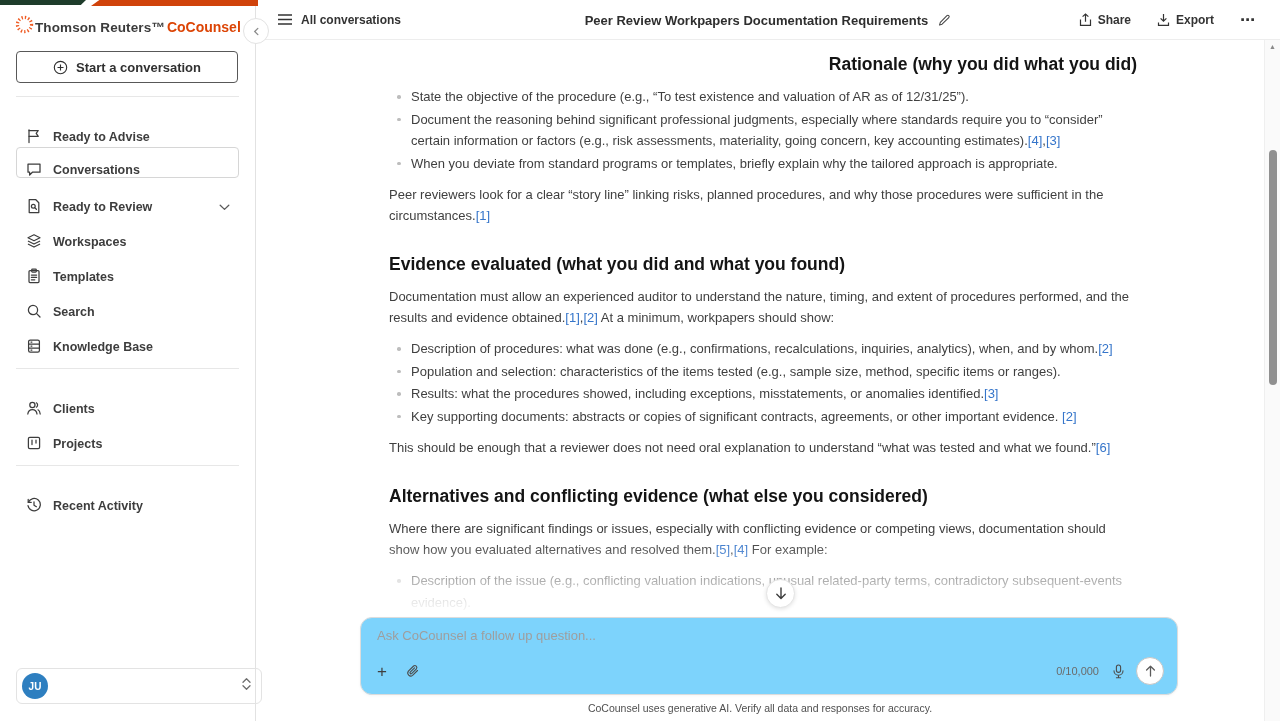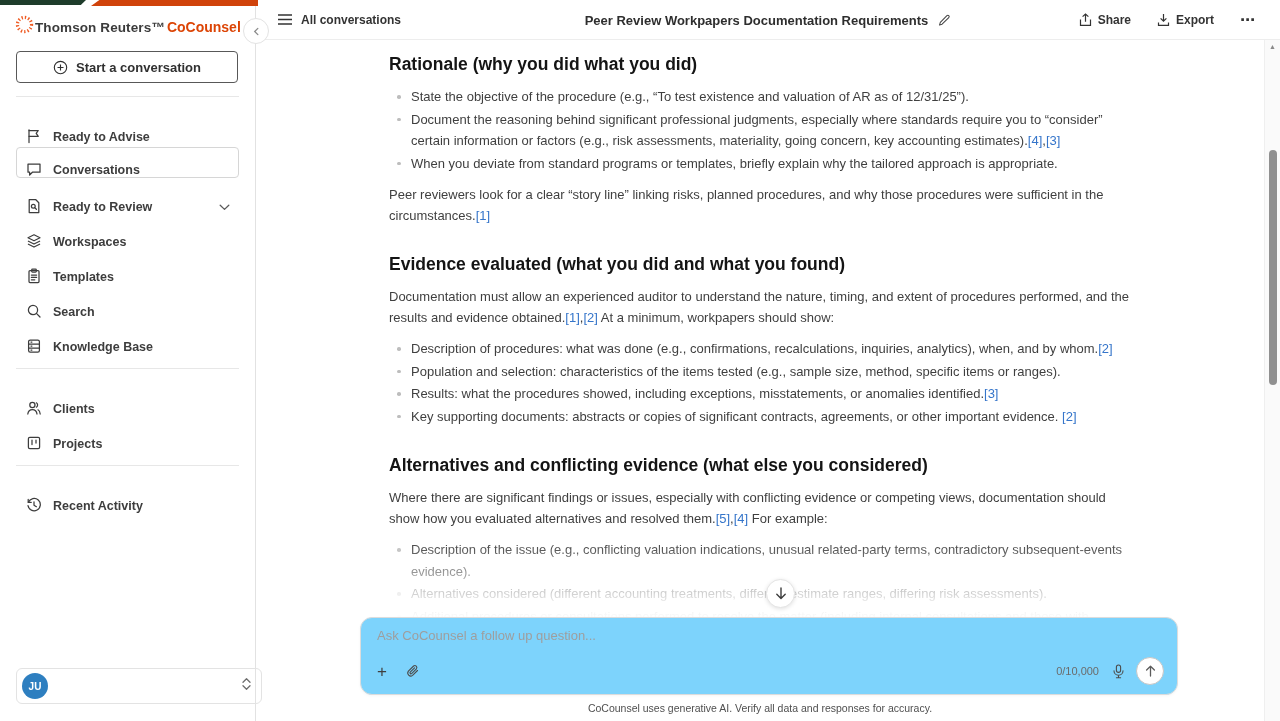--- a/index.html
+++ b/index.html
@@ -50,21 +50,21 @@
   .title { font-size:13px; font-weight:700; color:#2e2e2e; }
   .edit-btn { pointer-events:auto; cursor:pointer; display:flex; }
   .top-actions { margin-left:auto; display:flex; align-items:center; gap:26px; margin-right:24px; }
   .action { display:flex; align-items:center; gap:6px; font-size:12px; font-weight:600; color:#333; cursor:pointer; }
   .more-dots { font-size:15px; font-weight:700; color:#333; letter-spacing:1px; cursor:pointer; }
 
   
   .doc-scroll { position:absolute; left:0; right:16px; top:40px; bottom:0; overflow:hidden; }
   .doc { width:748px; margin-left:133px; padding-top:12px; }
   .doc h2 { font-size:17.5px; font-weight:700; color:#141414; margin:26px 0 10px 0; line-height:24px; }
-  .doc h2:first-child { margin-top:0; }
+  .doc h2:first-child { margin-top:0;text-align:right; }
   .doc p { font-size:13px; color:#3f3f3f; line-height:21px; margin:10px 0; }
   .doc ul { list-style:none; padding-left:22px; margin:9px 0; }
   .doc li { position:relative; font-size:13px; color:#3f3f3f; line-height:21.5px; margin-bottom:1px; }
   .doc li::before { content:''; position:absolute; left:-14px; top:9px; width:3.5px; height:3.5px;
     border-radius:50%; background:#bdbdbd; }
   .cite { color:#3575ca; text-decoration:none; cursor:pointer; }
 
   
   .fade { position:absolute; left:0; right:16px; top:540px; bottom:0; z-index:5; pointer-events:none;
     background:linear-gradient(to bottom, rgba(255,255,255,0) 0, rgba(255,255,255,.88) 62px, #fff 80px); }
@@ -281,20 +281,21 @@
         </ul>
         <p><span>Peer reviewers look for a clear “story line” linking risks, planned procedures, and why those procedures were sufficient in the circumstances.</span><a class="cite">[1]</a></p>
         <h2>Evidence evaluated (what you did and what you found)</h2>
         <p><span>Documentation must allow an experienced auditor to understand the nature, timing, and extent of procedures performed, and the results and evidence obtained.</span><a class="cite">[1]</a><span>,</span><a class="cite">[2]</a><span> At a minimum, workpapers should show:</span></p>
         <ul class="bullets">
           <li><span>Description of procedures: what was done (e.g., confirmations, recalculations, inquiries, analytics), when, and by whom.</span><a class="cite">[2]</a></li>
           <li><span>Population and selection: characteristics of the items tested (e.g., sample size, method, specific items or ranges).</span></li>
           <li><span>Results: what the procedures showed, including exceptions, misstatements, or anomalies identified.</span><a class="cite">[3]</a></li>
           <li><span>Key supporting documents: abstracts or copies of significant contracts, agreements, or other important evidence. </span><a class="cite">[2]</a></li>
         </ul>
+        <p><span>This should be enough that a reviewer does not need oral explanation to understand “what was tested and what we found.”</span><a class="cite">[6]</a></p>
         <h2>Alternatives and conflicting evidence (what else you considered)</h2>
         <p><span>Where there are significant findings or issues, especially with conflicting evidence or competing views, documentation should show how you evaluated alternatives and resolved them.</span><a class="cite">[5]</a><span>,</span><a class="cite">[4]</a><span> For example:</span></p>
         <ul class="bullets">
           <li><span>Description of the issue (e.g., conflicting valuation indications, unusual related-party terms, contradictory subsequent-events evidence).</span></li>
           <li><span>Alternatives considered (different accounting treatments, different estimate ranges, differing risk assessments).</span></li>
           <li><span>Additional procedures or consultations performed to resolve the matter (including internal consultations and those with specialists, if relevant).</span></li>
         </ul>
       </div>
   </div>
 

